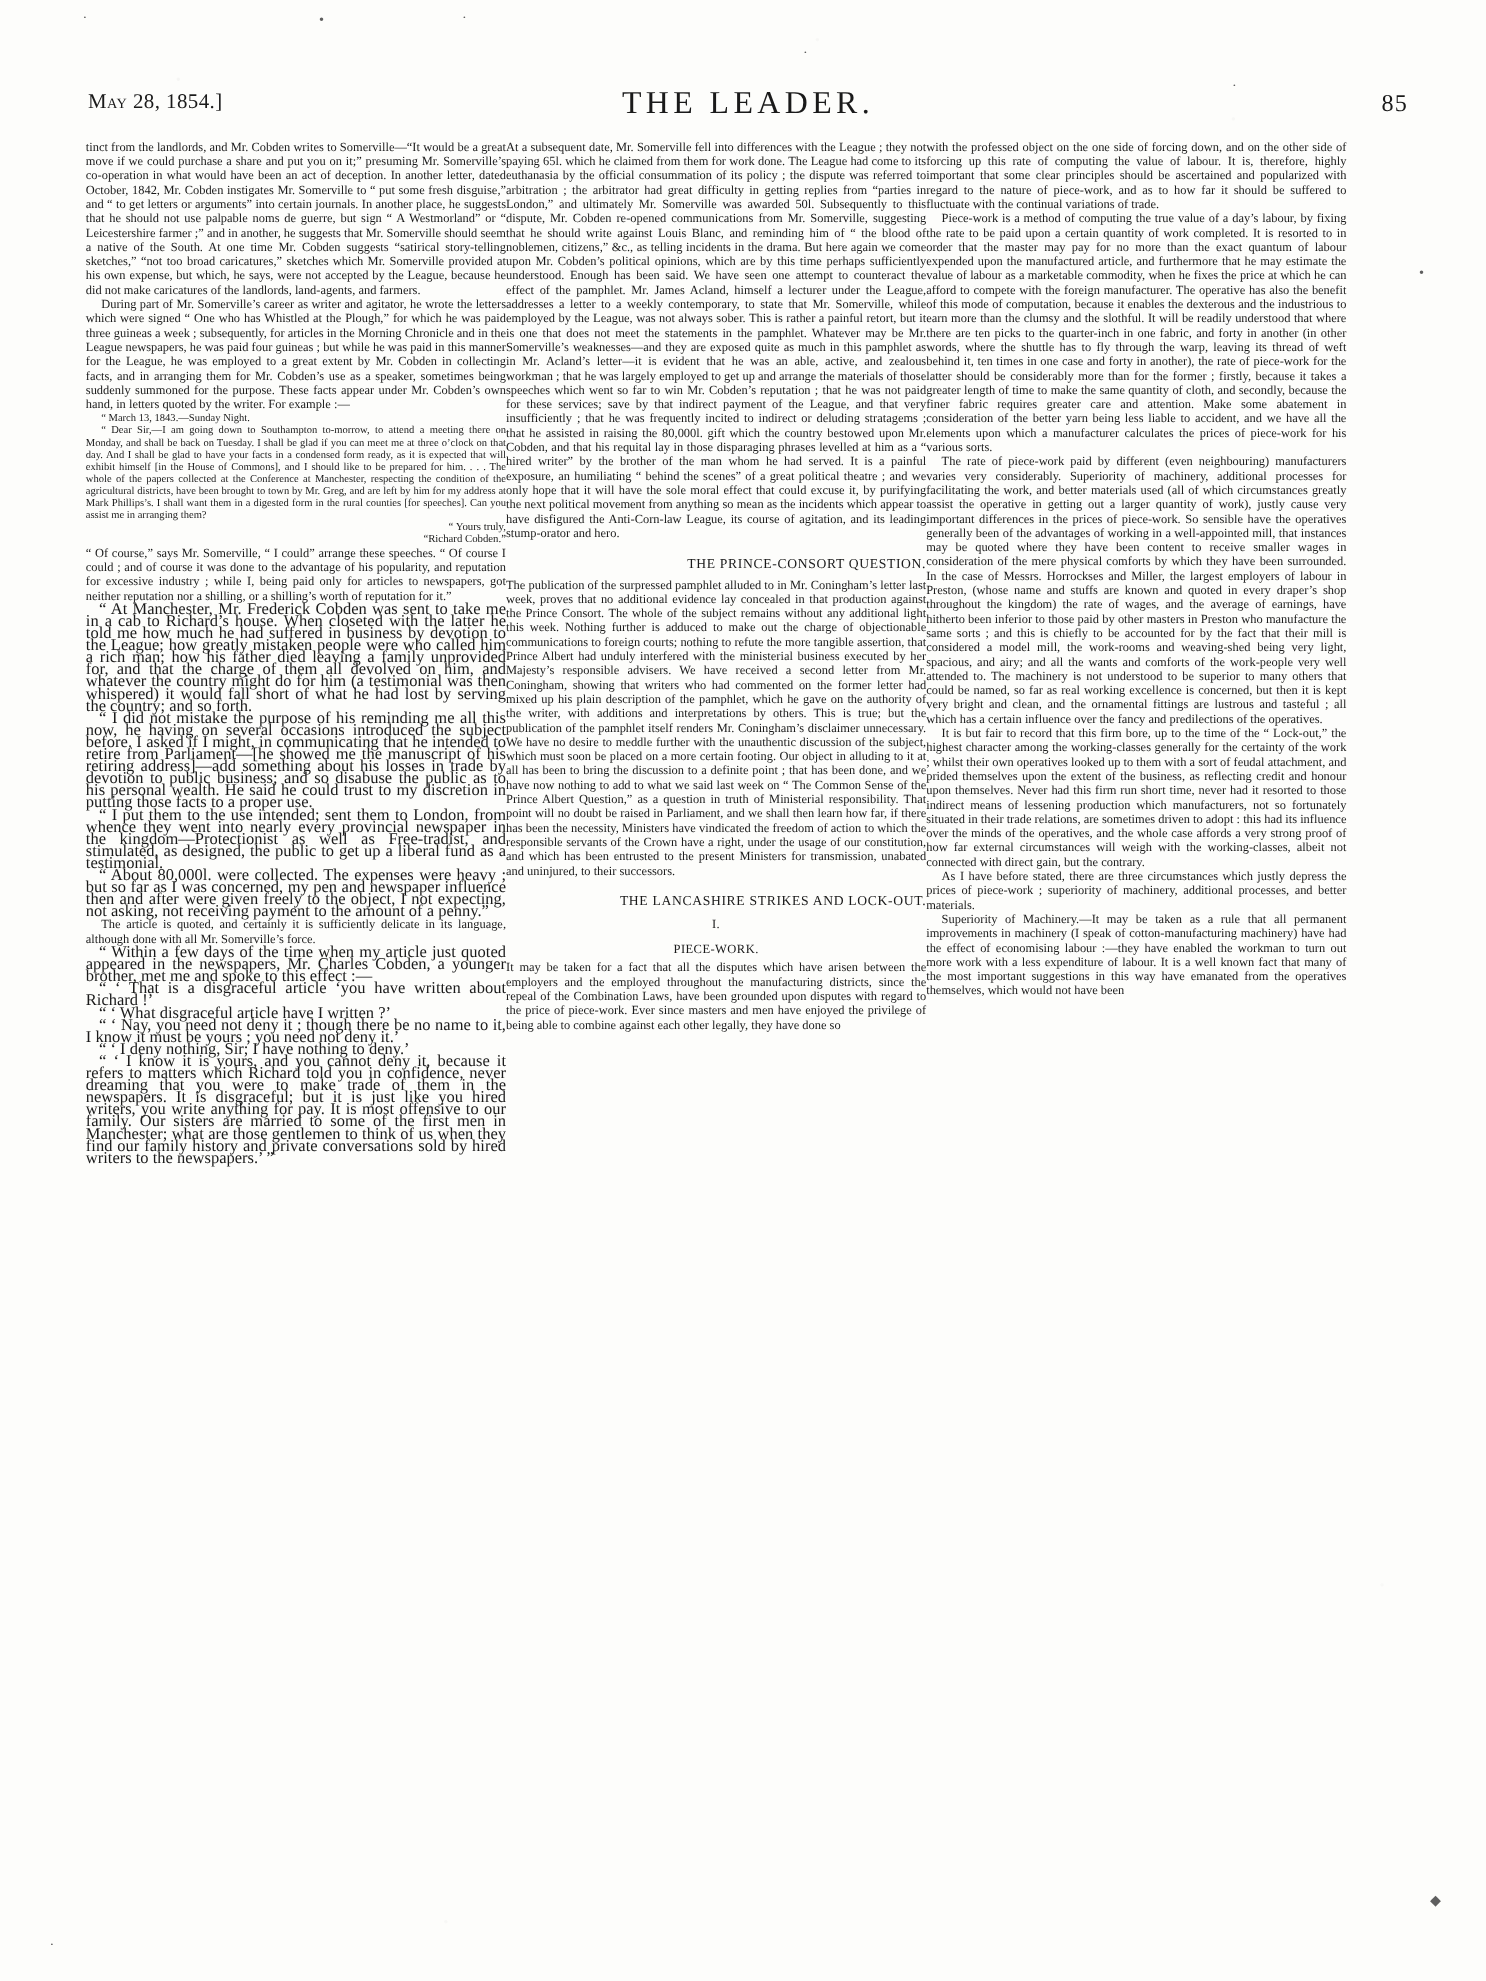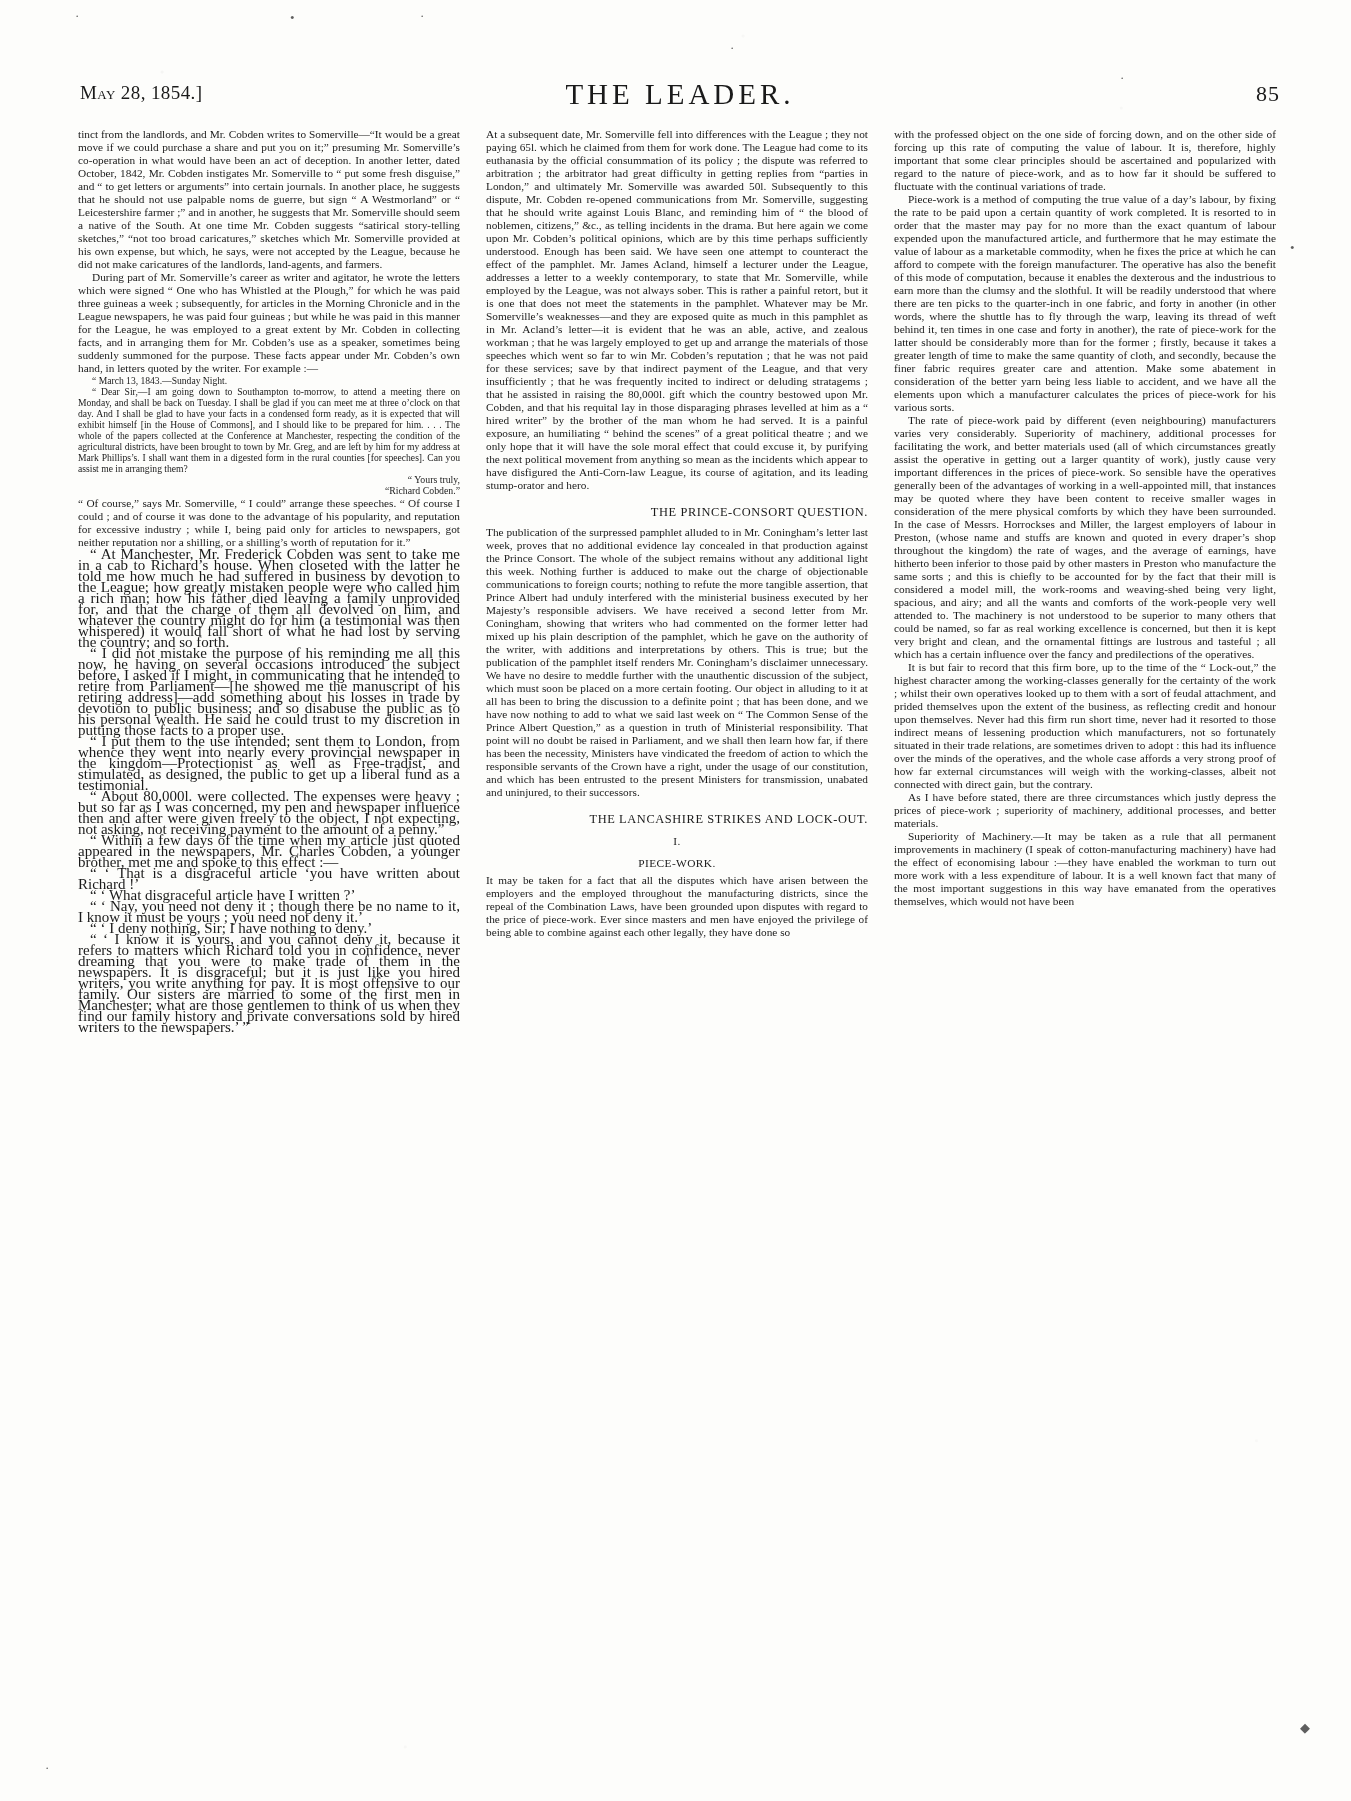--- a/index.html
+++ b/index.html
@@ -66,21 +66,20 @@
     font-size: 22px;
     font-weight: normal;
     letter-spacing: 1px;
   }
   .columns {
     position: absolute;
     left: 78px;
     top: 128px;
     width: 1200px;
     display: flex;
-    gap: 26px;
   }
   .col {
     width: 382px;
     font-size: 11.3px;
     line-height: 13.0px;
     text-align: justify;
     hyphens: auto;
   }
   .col p {
     margin: 0 0 0 0;
@@ -152,20 +151,21 @@
         <p class="">During part of Mr. Somerville’s career as writer and agitator, he wrote the letters which were signed “ One who has Whistled at the Plough,” for which he was paid three guineas a week ; subsequently, for articles in the Morning Chronicle and in the League newspapers, he was paid four guineas ; but while he was paid in this manner for the League, he was employed to a great extent by Mr. Cobden in collecting facts, and in arranging them for Mr. Cobden’s use as a speaker, sometimes being suddenly summoned for the purpose. These facts appear under Mr. Cobden’s own hand, in letters quoted by the writer. For example :—</p>
         <p class="small">“ March 13, 1843.—Sunday Night.</p>
         <p class="small">“ Dear Sir,—I am going down to Southampton to-morrow, to attend a meeting there on Monday, and shall be back on Tuesday. I shall be glad if you can meet me at three o’clock on that day. And I shall be glad to have your facts in a condensed form ready, as it is expected that will exhibit himself [in the House of Commons], and I should like to be prepared for him. . . . The whole of the papers collected at the Conference at Manchester, respecting the condition of the agricultural districts, have been brought to town by Mr. Greg, and are left by him for my address at Mark Phillips’s. I shall want them in a digested form in the rural counties [for speeches]. Can you assist me in arranging them?</p>
         <p class="right">“ Yours truly,</p>
         <p class="right">“Richard Cobden.”</p>
         <p class="noindent">“ Of course,” says Mr. Somerville, “ I could” arrange these speeches. “ Of course I could ; and of course it was done to the advantage of his popularity, and reputation for excessive industry ; while I, being paid only for articles to newspapers, got neither reputation nor a shilling, or a shilling’s worth of reputation for it.”</p>
         <p class="small-indent">“ At Manchester, Mr. Frederick Cobden was sent to take me in a cab to Richard’s house. When closeted with the latter he told me how much he had suffered in business by devotion to the League; how greatly mistaken people were who called him a rich man; how his father died leaving a family unprovided for, and that the charge of them all devolved on him, and whatever the country might do for him (a testimonial was then whispered) it would fall short of what he had lost by serving the country; and so forth.</p>
         <p class="small-indent">“ I did not mistake the purpose of his reminding me all this now, he having on several occasions introduced the subject before. I asked if I might, in communicating that he intended to retire from Parliament—[he showed me the manuscript of his retiring address]—add something about his losses in trade by devotion to public business; and so disabuse the public as to his personal wealth. He said he could trust to my discretion in putting those facts to a proper use.</p>
         <p class="small-indent">“ I put them to the use intended; sent them to London, from whence they went into nearly every provincial newspaper in the kingdom—Protectionist as well as Free-tradist, and stimulated, as designed, the public to get up a liberal fund as a testimonial.</p>
         <p class="small-indent">“ About 80,000l. were collected. The expenses were heavy ; but so far as I was concerned, my pen and newspaper influence then and after were given freely to the object, I not expecting, not asking, not receiving payment to the amount of a penny.”</p>
+        <p class="">The article is quoted, and certainly it is sufficiently delicate in its language, although done with all Mr. Somerville’s force.</p>
         <p class=" small-indent">“ Within a few days of the time when my article just quoted appeared in the newspapers, Mr. Charles Cobden, a younger brother, met me and spoke to this effect :—</p>
         <p class="small-indent">“ ‘ That is a disgraceful article ‘you have written about Richard !’</p>
         <p class="small-indent">“ ‘ What disgraceful article have I written ?’</p>
         <p class="small-indent">“ ‘ Nay, you need not deny it ; though there be no name to it, I know it must be yours ; you need not deny it.’</p>
         <p class="small-indent">“ ‘ I deny nothing, Sir; I have nothing to deny.’</p>
         <p class="small-indent">“ ‘ I know it is yours, and you cannot deny it, because it refers to matters which Richard told you in confidence, never dreaming that you were to make trade of them in the newspapers. It is disgraceful; but it is just like you hired writers, you write anything for pay. It is most offensive to our family. Our sisters are married to some of the first men in Manchester; what are those gentlemen to think of us when they find our family history and private conversations sold by hired writers to the newspapers.’ ”</p>
       </div>
     <div class="col" id="col-2">
         <p class="noindent">At a subsequent date, Mr. Somerville fell into differences with the League ; they not paying 65l. which he claimed from them for work done. The League had come to its euthanasia by the official consummation of its policy ; the dispute was referred to arbitration ; the arbitrator had great difficulty in getting replies from “parties in London,” and ultimately Mr. Somerville was awarded 50l. Subsequently to this dispute, Mr. Cobden re-opened communications from Mr. Somerville, suggesting that he should write against Louis Blanc, and reminding him of “ the blood of noblemen, citizens,” &amp;c., as telling incidents in the drama. But here again we come upon Mr. Cobden’s political opinions, which are by this time perhaps sufficiently understood. Enough has been said. We have seen one attempt to counteract the effect of the pamphlet. Mr. James Acland, himself a lecturer under the League, addresses a letter to a weekly contemporary, to state that Mr. Somerville, while employed by the League, was not always sober. This is rather a painful retort, but it is one that does not meet the statements in the pamphlet. Whatever may be Mr. Somerville’s weaknesses—and they are exposed quite as much in this pamphlet as in Mr. Acland’s letter—it is evident that he was an able, active, and zealous workman ; that he was largely employed to get up and arrange the materials of those speeches which went so far to win Mr. Cobden’s reputation ; that he was not paid for these services; save by that indirect payment of the League, and that very insufficiently ; that he was frequently incited to indirect or deluding stratagems ; that he assisted in raising the 80,000l. gift which the country bestowed upon Mr. Cobden, and that his requital lay in those disparaging phrases levelled at him as a “ hired writer” by the brother of the man whom he had served. It is a painful exposure, an humiliating “ behind the scenes” of a great political theatre ; and we only hope that it will have the sole moral effect that could excuse it, by purifying the next political movement from anything so mean as the incidents which appear to have disfigured the Anti-Corn-law League, its course of agitation, and its leading stump-orator and hero.</p>
         <h2 class="section">THE PRINCE-CONSORT QUESTION.</h2>

